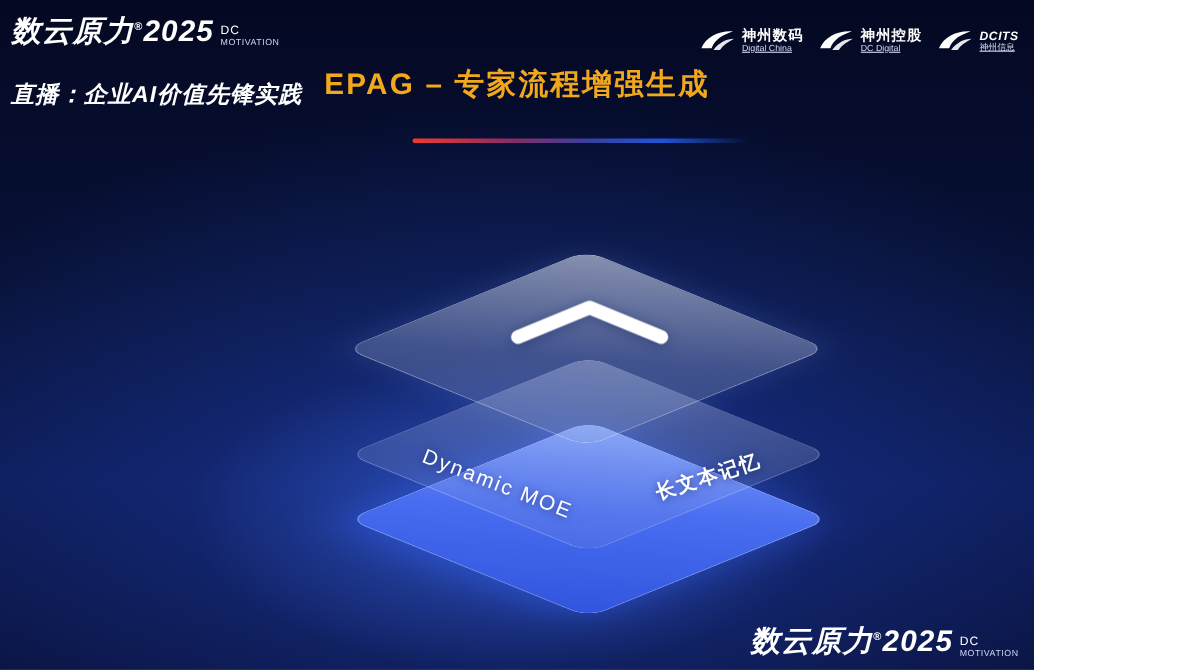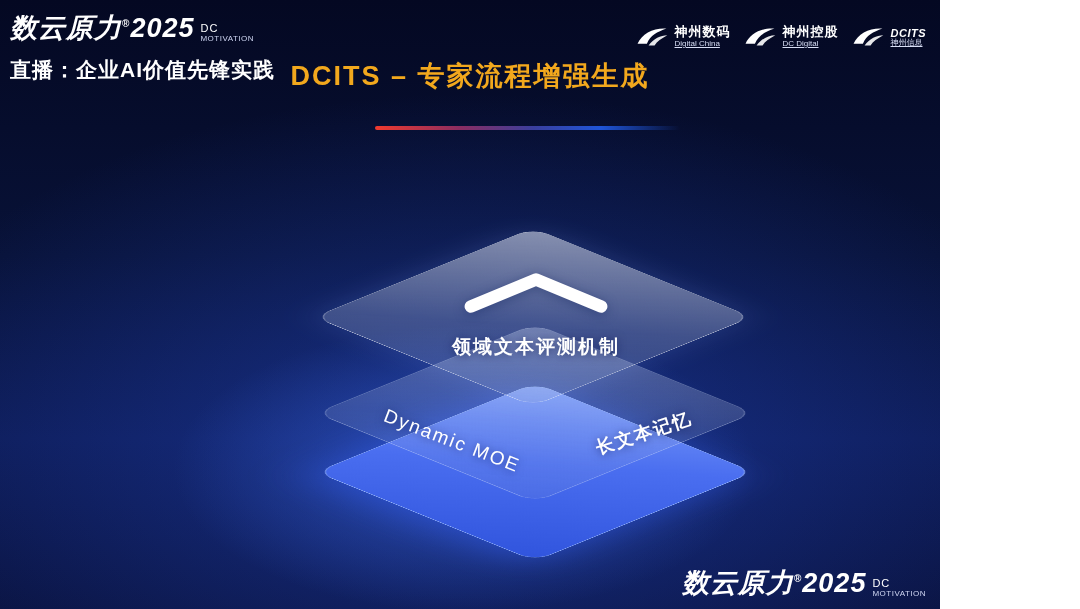--- a/index.html
+++ b/index.html
@@ -20,21 +20,21 @@
   .brand { position: absolute; display: flex; align-items: flex-end; gap: 6px; color: #fff; }
   .brand-top { left: 10px; top: 10px; }
   .brand-bottom { right: 14px; bottom: 8px; }
   .brand-main { font-style: italic; font-weight: 800; font-size: 27px; letter-spacing: 1px; white-space: nowrap; }
   .brand-main .reg { font-size: 10px; vertical-align: super; font-style: normal; }
   .brand-sub { display: flex; flex-direction: column; line-height: 1.05; padding-bottom: 3px; }
   .brand-sub .s1 { font-size: 11px; font-weight: 400; letter-spacing: 1px; }
   .brand-sub .s2 { font-size: 8px; letter-spacing: 0.5px; color: #cfd6f2; }
 
   
-  .live-label { position: absolute; left: 10px; top: 56px; color: #ffffff; font-size: 21px; font-weight: 700; letter-spacing: 1px; }
+  .live-label { position: absolute; left: 10px; top: 72px; color: #ffffff; font-size: 21px; font-weight: 700; letter-spacing: 1px; font-style: italic; }
   .page-title { position: absolute; left: 50%; top: 58px; transform: translateX(-50%); color: #f2a81d; font-size: 27px; font-weight: 700; letter-spacing: 2px; white-space: nowrap; }
 
   .partner-logos { position: absolute; right: 14px; top: 24px; display: flex; align-items: center; gap: 12px; justify-content: flex-end; }
   .partner { display: flex; align-items: center; gap: 6px; color: #fff; }
   .partner .swoosh { width: 34px; height: 26px; flex: 0 0 auto; }
   .partner .ptxt { display: flex; flex-direction: column; line-height: 1.1; }
   .partner .p1 { font-size: 13px; font-weight: 700; letter-spacing: 1px; }
   .partner .p2 { font-size: 8px; color: #d8def5; text-decoration: underline; }
   .partner.dcits .p1 { font-style: italic; font-size: 11px; letter-spacing: 0.5px; }
 
@@ -94,21 +94,21 @@
   <div class="brand brand-top">
     <span class="brand-main"><span>数云原力</span><sup class="reg">®</sup><span>2025</span></span>
     <span class="brand-sub">
       <span class="s1">DC</span>
       <span class="s2">MOTIVATION</span>
     </span>
   </div>
 
   <div class="live-label">直播：企业AI价值先锋实践</div>
 
-  <div class="page-title">DCITS – 专家流程增强生成</div>
+  <div class="page-title">EPAG – 专家流程增强生成</div>
 
   <div class="partner-logos">
     <div class="partner">
       <svg class="swoosh" viewBox="0 0 40 28">
         <path d="M3 22 C8 10, 22 3, 37 4 C26 8, 18 12, 14 22 Z" fill="#ffffff"></path>
         <path d="M16 24 C22 16, 30 12, 38 12 C31 16, 26 19, 23 24 Z" fill="#ffffff" opacity="0.9"></path>
       </svg>
       <span class="ptxt">
         <span class="p1">神州数码</span>
         <span class="p2">Digital China</span>
@@ -142,21 +142,20 @@
   <div class="layer layer-top"></div>
   <div class="layer layer-middle"></div>
   <div class="layer layer-bottom"></div>
 
   <div class="chevron-wrap">
     <svg viewBox="0 0 160 48">
       <polyline points="12,38 80,10 148,38" fill="none" stroke="#ffffff" stroke-width="13" stroke-linecap="round" stroke-linejoin="round"></polyline>
     </svg>
   </div>
 
-  <div class="diagram-label label-top">领域文本评测机制</div>
   <div class="diagram-label label-mid-left">Dynamic MOE</div>
   <div class="diagram-label label-mid-right">长文本记忆</div>
 
   <div class="brand brand-bottom">
     <span class="brand-main"><span>数云原力</span><sup class="reg">®</sup><span>2025</span></span>
     <span class="brand-sub">
       <span class="s1">DC</span>
       <span class="s2">MOTIVATION</span>
     </span>
   </div>

